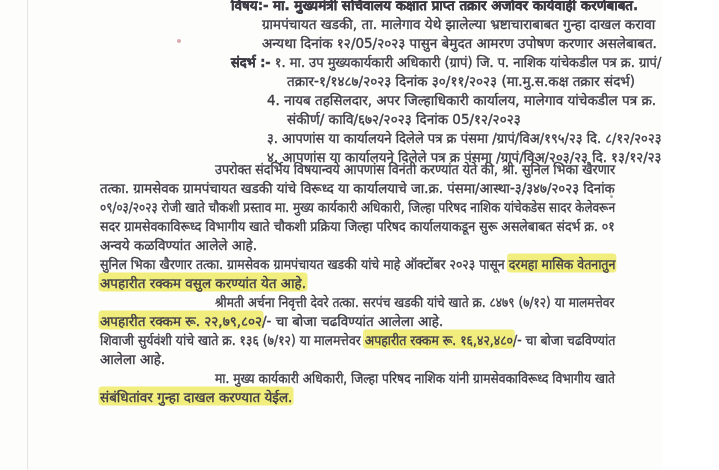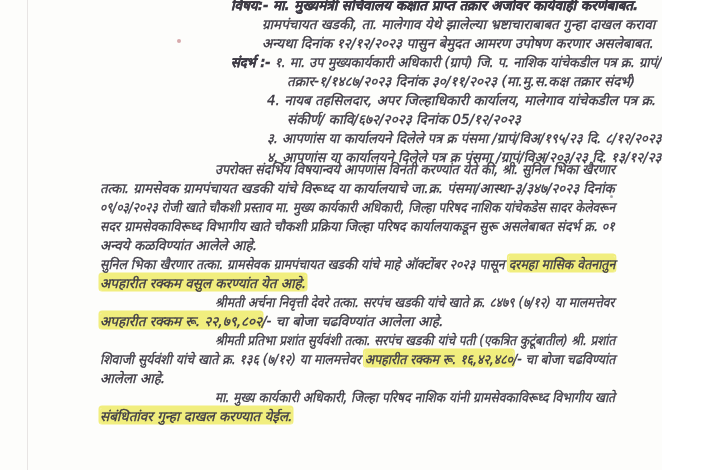--- a/index.html
+++ b/index.html
@@ -1,20 +1,20 @@
 <!DOCTYPE html>
 <html><head>
 <meta charset="utf-8">
 <style>
   html,body{margin:0;padding:0;background:#ffffff;}
   .page{
     position:relative;width:662px;height:470px;overflow:hidden;
     background:#fdfdfb;
     font-family:"DejaVu Sans","Liberation Sans",sans-serif;
-    color:#3e3b45;font-size:13.5px;font-style:italic;
+    color:#3e3b45;font-size:13.5px;
     -webkit-text-stroke:0.35px currentColor;
   }
   .line{box-sizing:border-box;width:100%;height:19px;line-height:19px;white-space:nowrap;}
   .m{display:inline-block;white-space:nowrap;}
   .bold{font-weight:bold;}
   .hl{background:#f1ee7e;box-shadow:0 -1px 0 1.5px #f1ee7e;border-radius:2px;}
   .header{position:absolute;left:231px;top:-4px;width:430px;}
   .sub-cont{padding-left:31px;}
   .ref-item{padding-left:36px;}
   .ref-cont{padding-left:56px;}
@@ -32,39 +32,38 @@
 <div class="page">
   <div class="scan-edge"></div>
   <div class="scan-fold"></div>
   <div class="speck speck-red"></div>
   <div class="speck speck-gray"></div>
 
   <div class="header">
 
     <div class="line"><span class="m"><span class="bold">विषय:-</span> <span class="bold">मा. मुख्यमंत्री सचिवालय कक्षात प्राप्त तक्रार अर्जावर कार्यवाही करणेबाबत.</span></span></div>
     <div class="line sub-cont"><span class="m"><span>ग्रामपंचायत खडकी, ता. मालेगाव येथे झालेल्या भ्रष्टाचाराबाबत गुन्हा दाखल करावा</span></span></div>
-    <div class="line sub-cont"><span class="m"><span>अन्यथा दिनांक १२/१२/२०२३ पासुन बेमुदत आमरण उपोषण करणार असलेबाबत.</span></span></div>
+    <div class="line sub-cont"><span class="m"><span>अन्यथा दिनांक १२/05/२०२३ पासुन बेमुदत आमरण उपोषण करणार असलेबाबत.</span></span></div>
 
     <div class="line"><span class="m" style="transform-origin: left center; transform: scaleX(0.957684);"><span class="bold">संदर्भ :-</span> <span>१. मा. उप मुख्यकार्यकारी अधिकारी (ग्रापं) जि. प. नाशिक यांचेकडील पत्र क्र. ग्रापं/</span></span></div>
     <div class="line ref-cont"><span class="m"><span>तक्रार-१/१४८७/२०२३ दिनांक ३०/११/२०२३ (मा.मु.स.कक्ष तक्रार संदर्भ)</span></span></div>
     <div class="line ref-item"><span class="m"><span>4. नायब तहसिलदार, अपर जिल्हाधिकारी कार्यालय, मालेगाव यांचेकडील पत्र क्र.</span></span></div>
     <div class="line ref-cont"><span class="m"><span>संकीर्ण/ कावि/६७२/२०२३ दिनांक 05/१२/२०२३</span></span></div>
     <div class="line ref-item"><span class="m" style="transform-origin: left center; transform: scaleX(0.965686);"><span>३. आपणांस या कार्यालयने दिलेले पत्र क्र पंसमा /ग्रापं/विअ/१९५/२३ दि. ८/१२/२०२३</span></span></div>
     <div class="line ref-item"><span class="m" style="transform-origin: left center; transform: scaleX(0.982544);"><span>४. आपणांस या कार्यालयने दिलेले पत्र क्र पंसमा /ग्रापं/विअ/२०३/२३ दि. १३/१२/२३</span></span></div>
   </div>
 
   <div class="bodytext">
     <div class="line ind"><span class="m" style="transform-origin: left center; transform: scaleX(0.930233);"><span>उपरोक्त संदर्भिय विषयान्वये आपणांस विनंती करण्यांत येते की, श्री. सुनिल भिका खैरणार</span></span></div>
     <div class="line"><span class="m" style="transform-origin: left center; transform: scaleX(0.984704);"><span>तत्का. ग्रामसेवक ग्रामपंचायत खडकी यांचे विरूध्द या कार्यालयाचे जा.क्र. पंसमा/आस्था-३/३४७/२०२३ दिनांक</span></span></div>
     <div class="line"><span class="m" style="transform-origin: left center; transform: scaleX(0.883362);"><span>०९/०३/२०२३ रोजी खाते चौकशी प्रस्ताव मा. मुख्य कार्यकारी अधिकारी, जिल्हा परिषद नाशिक यांचेकडेस सादर केलेवरून</span></span></div>
     <div class="line"><span class="m" style="transform-origin: left center; transform: scaleX(0.926259);"><span>सदर ग्रामसेवकाविरूध्द विभागीय खाते चौकशी प्रक्रिया जिल्हा परिषद कार्यालयाकडून सुरू असलेबाबत संदर्भ क्र. ०१</span></span></div>
     <div class="line"><span class="m"><span>अन्वये कळविण्यांत आलेले आहे.</span></span></div>
     <div class="line"><span class="m" style="transform-origin: left center; transform: scaleX(0.919643);"><span>सुनिल भिका खैरणार तत्का. ग्रामसेवक ग्रामपंचायत खडकी यांचे माहे ऑक्टोंबर २०२३ पासून </span><span class="hl">दरमहा मासिक वेतनातुन</span></span></div>
     <div class="line"><span class="m"><span class="hl">अपहारीत रक्कम वसुल करण्यांत येत आहे.</span></span></div>
     <div class="line ind"><span class="m" style="transform-origin: left center; transform: scaleX(0.896861);"><span>श्रीमती अर्चना निवृत्ती देवरे तत्का. सरपंच खडकी यांचे खाते क्र. ८४७९ (७/१२) या मालमत्तेवर</span></span></div>
     <div class="line"><span class="m"><span class="hl">अपहारीत रक्कम रू. २२,७९,८०२</span><span>/- चा बोजा चढविण्यांत आलेला आहे.</span></span></div>
-    <div class="line ind"><span class="m" style="transform-origin: left center; transform: scaleX(0.883002);"><span>श्रीमती प्रतिभा प्रशांत सुर्यवंशी तत्का. सरपंच खडकी यांचे पती (एकत्रित कुटूंबातील) श्री. प्रशांत</span></span></div>
     <div class="line"><span class="m" style="transform-origin: left center; transform: scaleX(0.914742);"><span>शिवाजी सुर्यवंशी यांचे खाते क्र. १३६ (७/१२) या मालमत्तेवर </span><span class="hl">अपहारीत रक्कम रू. १६,४२,४८०</span><span>/- चा बोजा चढविण्यांत</span></span></div>
     <div class="line"><span class="m"><span>आलेला आहे.</span></span></div>
     <div class="line ind"><span class="m" style="transform-origin: left center; transform: scaleX(0.902935);"><span>मा. मुख्य कार्यकारी अधिकारी, जिल्हा परिषद नाशिक यांनी ग्रामसेवकाविरूध्द विभागीय खाते</span></span></div>
     <div class="line"><span class="m"><span class="hl">संबंधितांवर गुन्हा दाखल करण्यात येईल.</span></span></div>
   </div>
 </div>
 
 </body></html>

